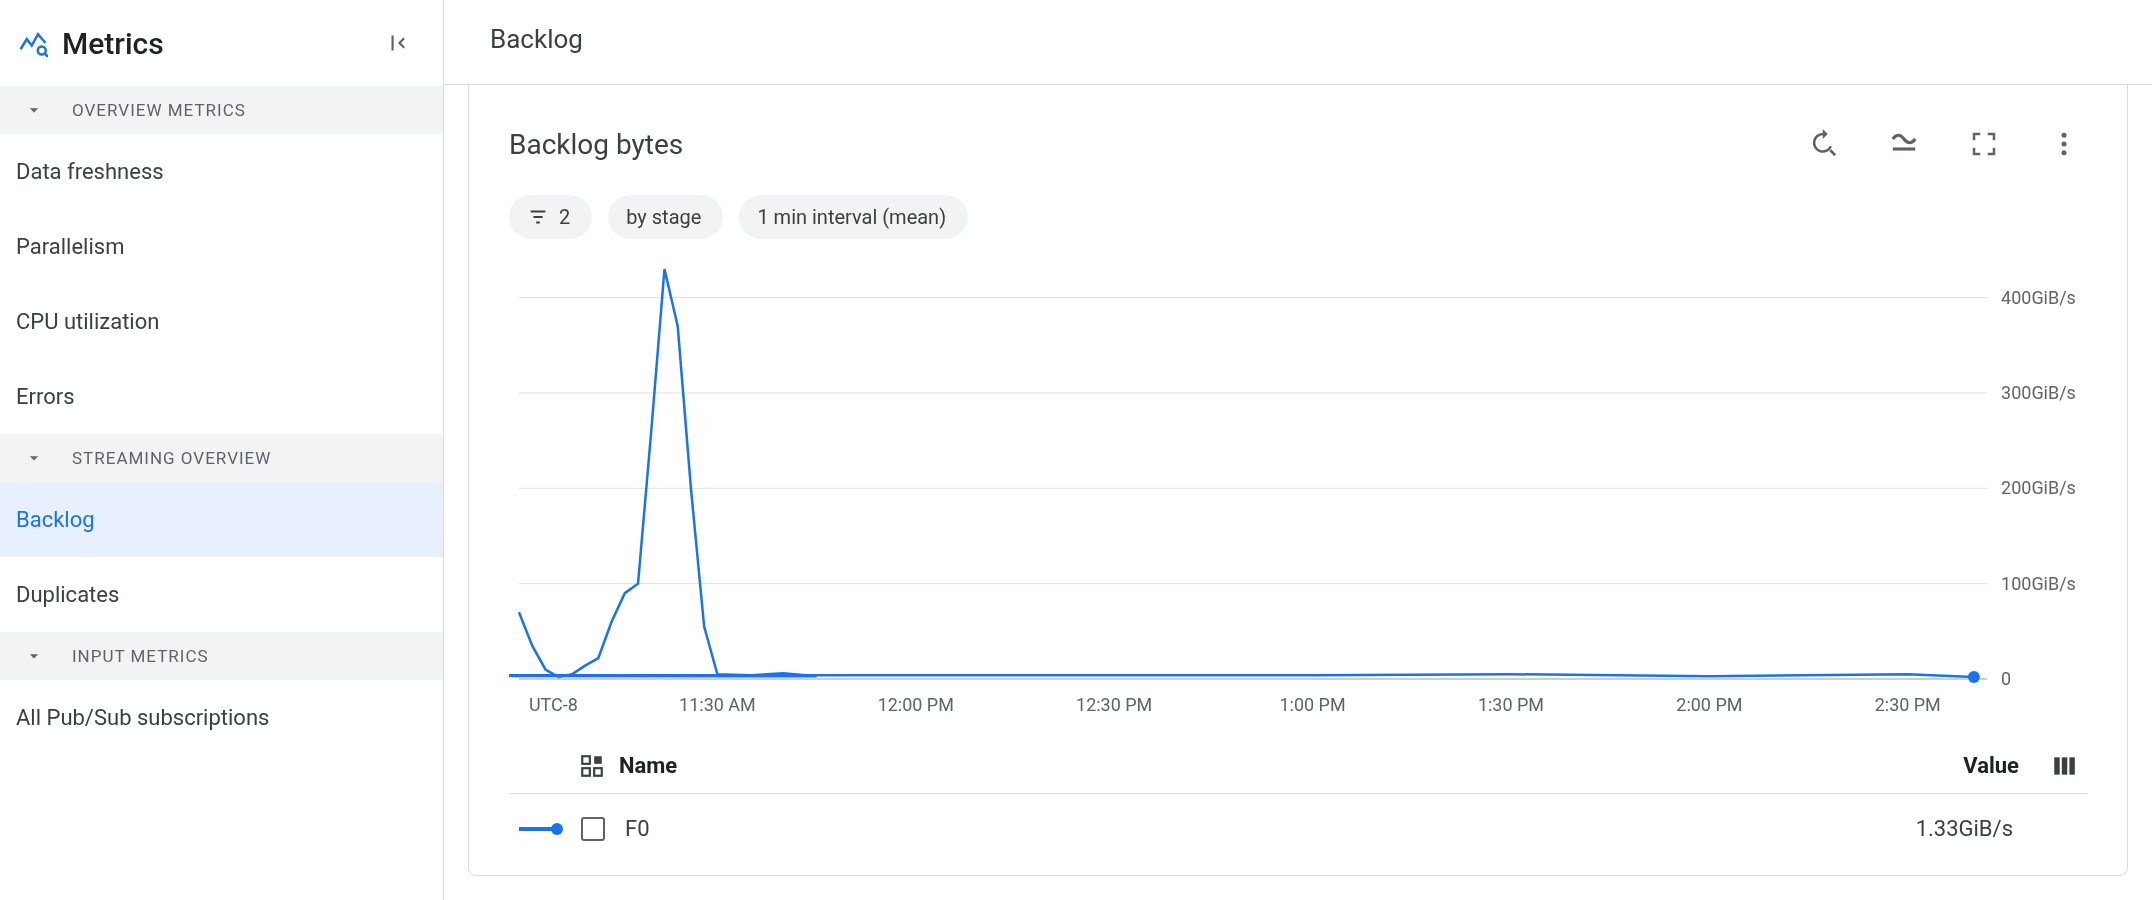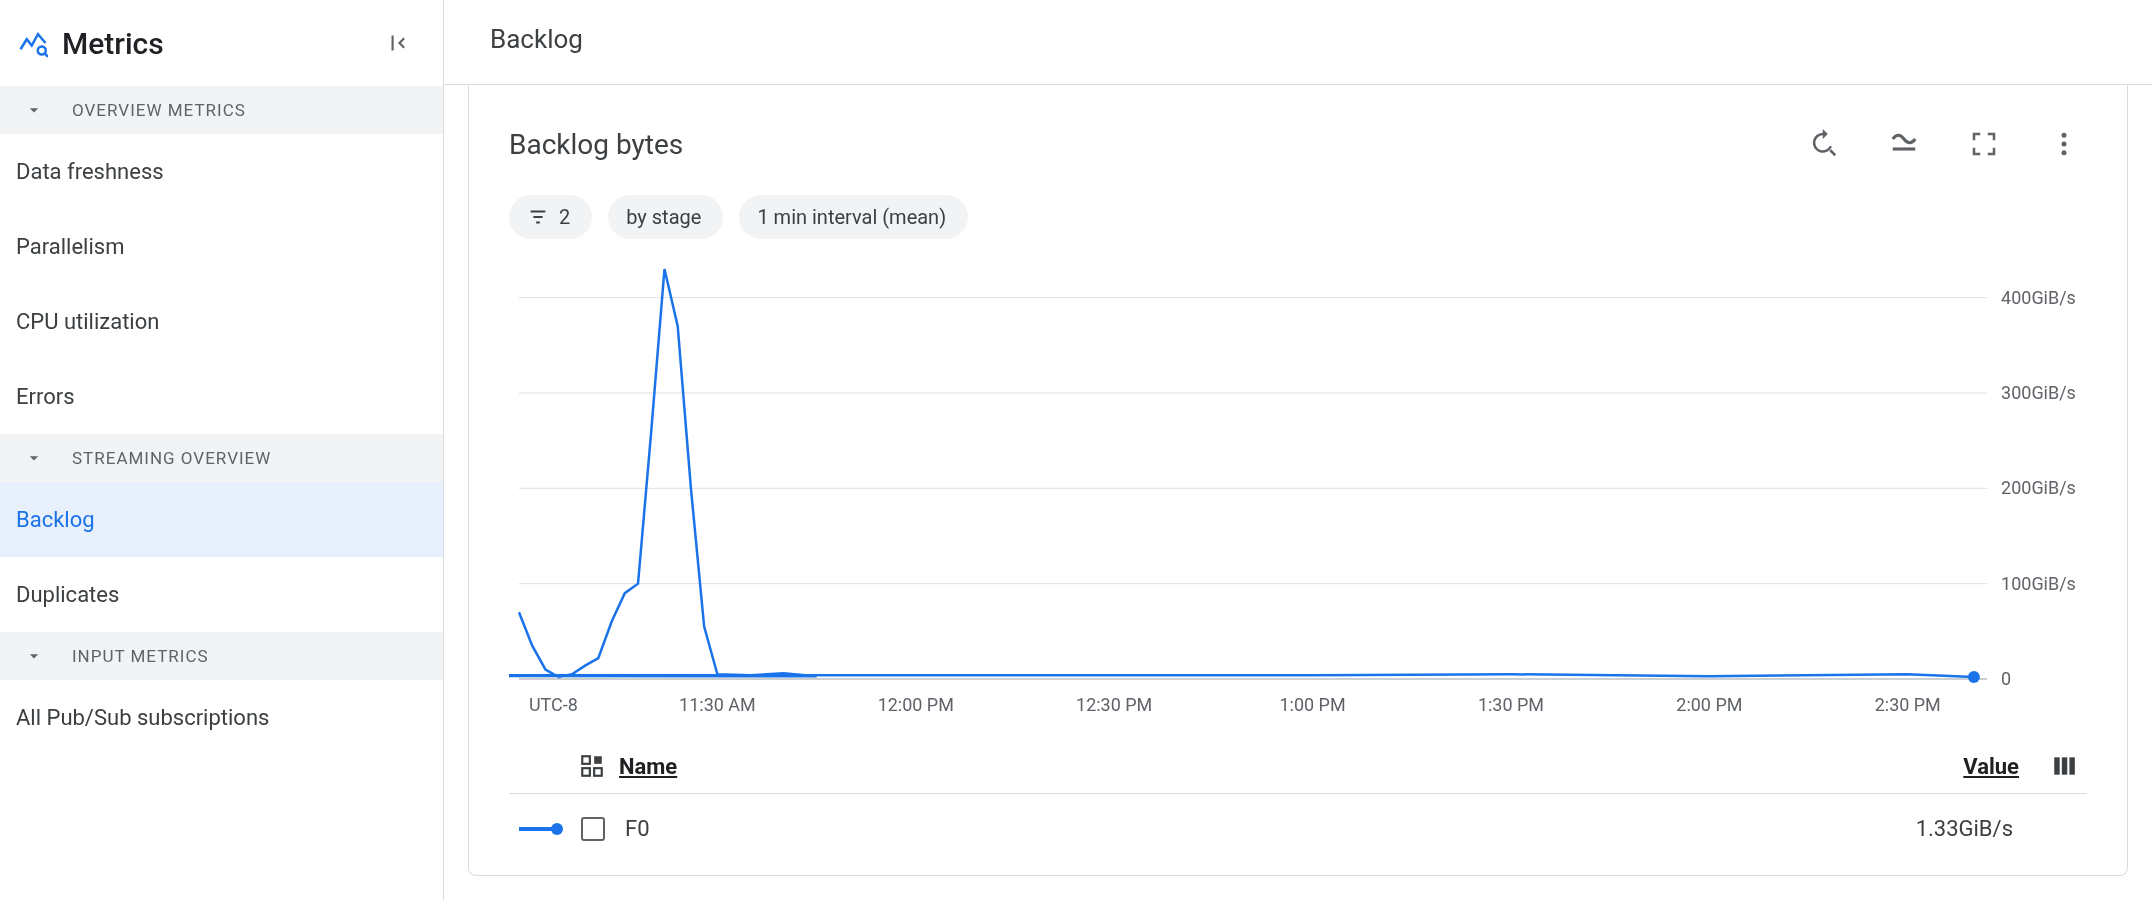--- a/index.html
+++ b/index.html
@@ -100,28 +100,27 @@
   svg.chart { width:100%; height:100%; display:block; }
   .axis-text { font-size:18px; fill:#5f6368; }
   .grid-line { stroke:#e0e0e0; stroke-width:1; }
   .baseline { stroke:#9aa0a6; stroke-width:1; }
   .data-line { stroke:#1a73e8; stroke-width:2.5; fill:none; }
   .end-dot { fill:#1a73e8; }
 
   .legend-table { margin-top: 20px; }
   .legend-head {
     display:flex;
-    align-items:flex-end;
+    align-items:flex-start;
     padding:14px 10px 14px 70px;
     gap:14px;
     border-bottom:1px solid #dadce0;
     font-size:22px;
     font-weight:700;
     color:#202124;
-    text-decoration:underline;
   }
   .legend-head .spacer { flex:1; }
   .legend-row {
     display:flex;
     align-items:center;
     padding:22px 18px 22px 10px;
     gap:20px;
     font-size:22px;
     color:#3c4043;
   }

